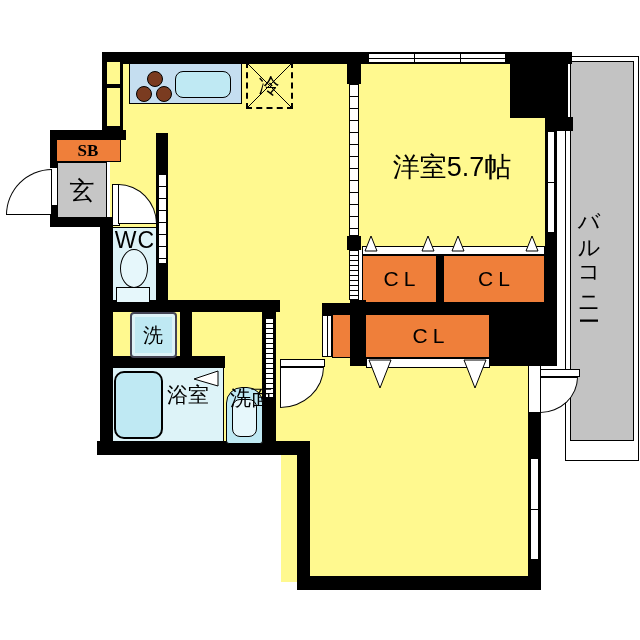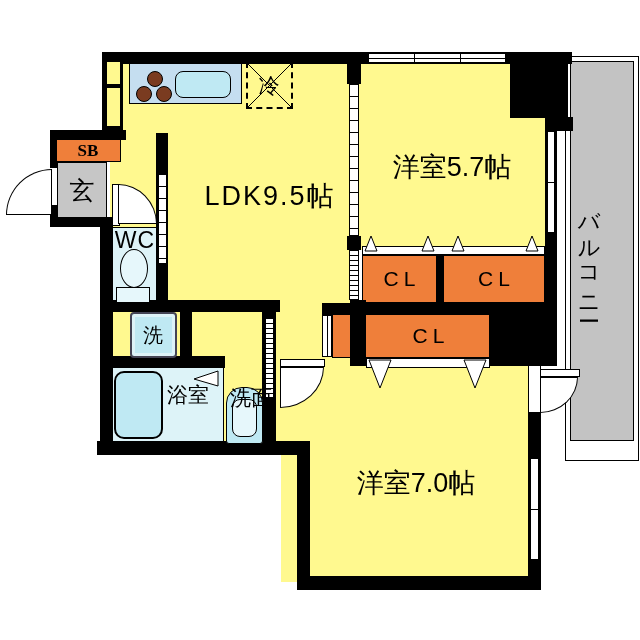--- a/index.html
+++ b/index.html
@@ -141,23 +141,21 @@
   <div class="abs" style="left:120px;top:249px;width:28px;height:39px;background:#E6F7FB;border:1px solid #000;border-radius:50% 50% 50% 50%;"></div>
   <div class="abs" style="left:116px;top:287px;width:34px;height:16px;background:#E6F7FB;border:1px solid #000;"></div>
 
   <div class="abs" style="left:130px;top:312px;width:47px;height:46px;background:var(--fixture-blue);border:2px solid #445;border-radius:4px;box-shadow:inset 0 0 0 3px #DDF3F8;"></div>
 
   <div class="abs" style="left:226px;top:387px;width:37px;height:57px;background:var(--fixture-blue);border:1px solid #000;border-radius:16px 16px 3px 3px;"></div>
   <div class="abs" style="left:232px;top:399px;width:25px;height:38px;background:#E6F7FB;border:1px solid #000;border-radius:8px;"></div>
 
   <div class="abs" style="left:114px;top:371px;width:49px;height:68px;background:var(--fixture-blue);border:2px solid #000;border-radius:10px;"></div>
 
-  <div class="label" style="left:270px;top:196px;font-size:27px;letter-spacing:2px;">LDK9.5帖</div>
   <div class="label" style="left:452px;top:167px;font-size:27px;">洋室5.7帖</div>
-  <div class="label" style="left:416px;top:483px;font-size:27px;">洋室7.0帖</div>
   <div class="label" style="left:589px;top:255px;font-size:22px;writing-mode:vertical-rl;letter-spacing:3px;">バルコニー</div>
   <div class="label" style="left:82px;top:190px;font-size:25px;">玄</div>
   <div class="label" style="left:135px;top:240px;font-size:23px;letter-spacing:1px;">WC</div>
   <div class="label" style="left:153px;top:335px;font-size:20px;">洗</div>
   <div class="label" style="left:188px;top:395px;font-size:21px;">浴室</div>
   <div class="label" style="left:251px;top:398px;font-size:21px;">洗面</div>
   <div class="label" style="left:269px;top:86px;font-size:21px;">冷</div>
 
 </div>
 

